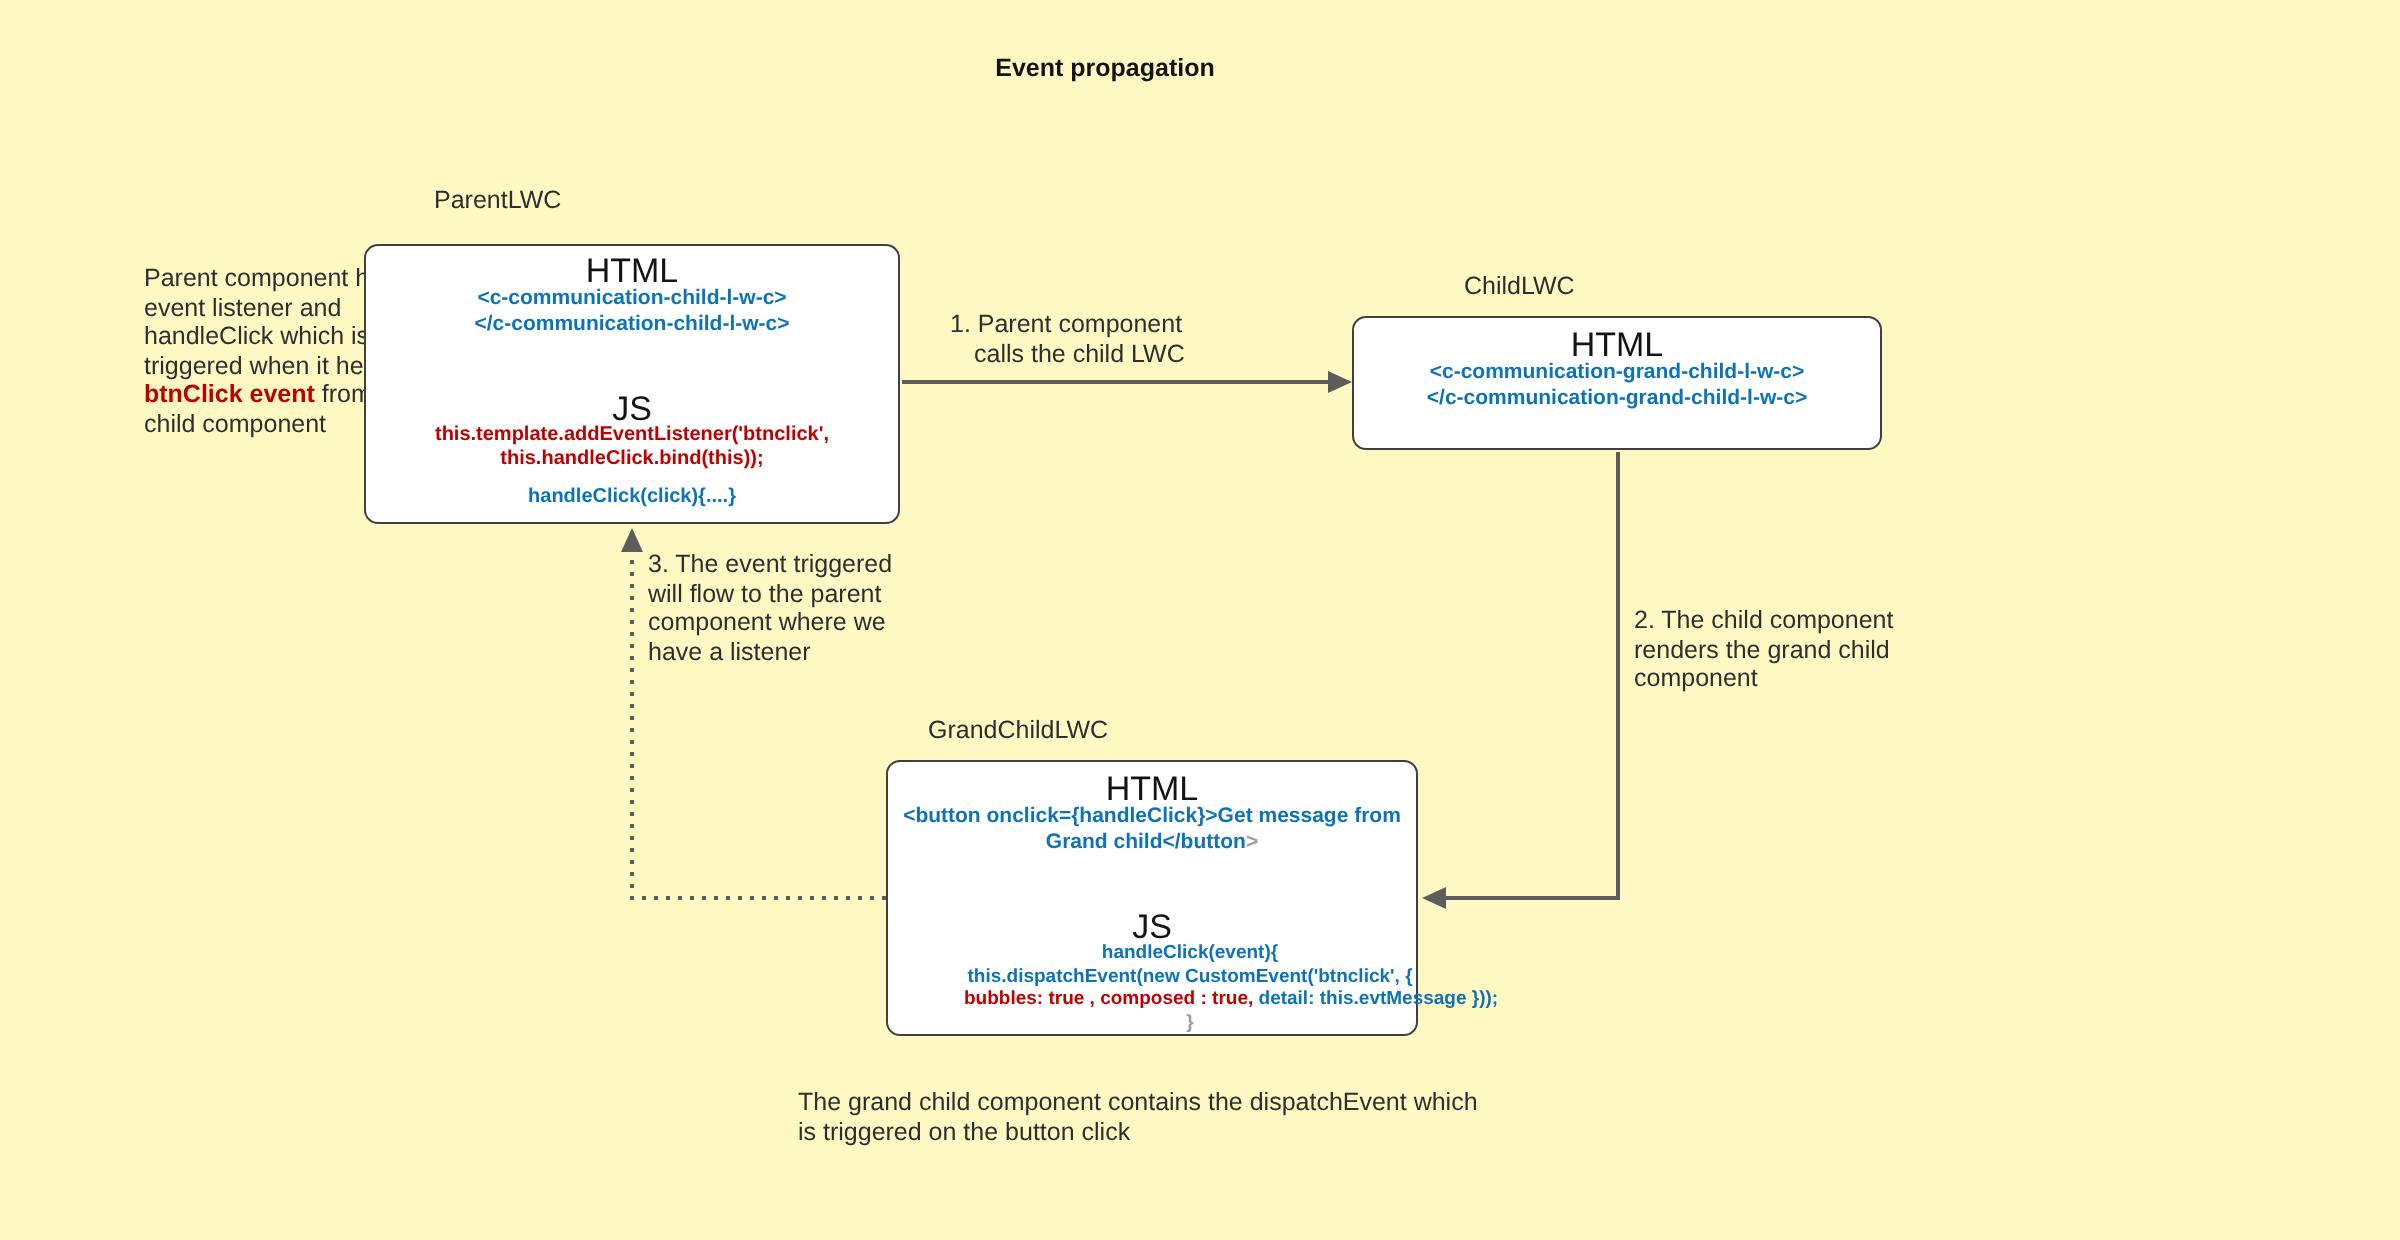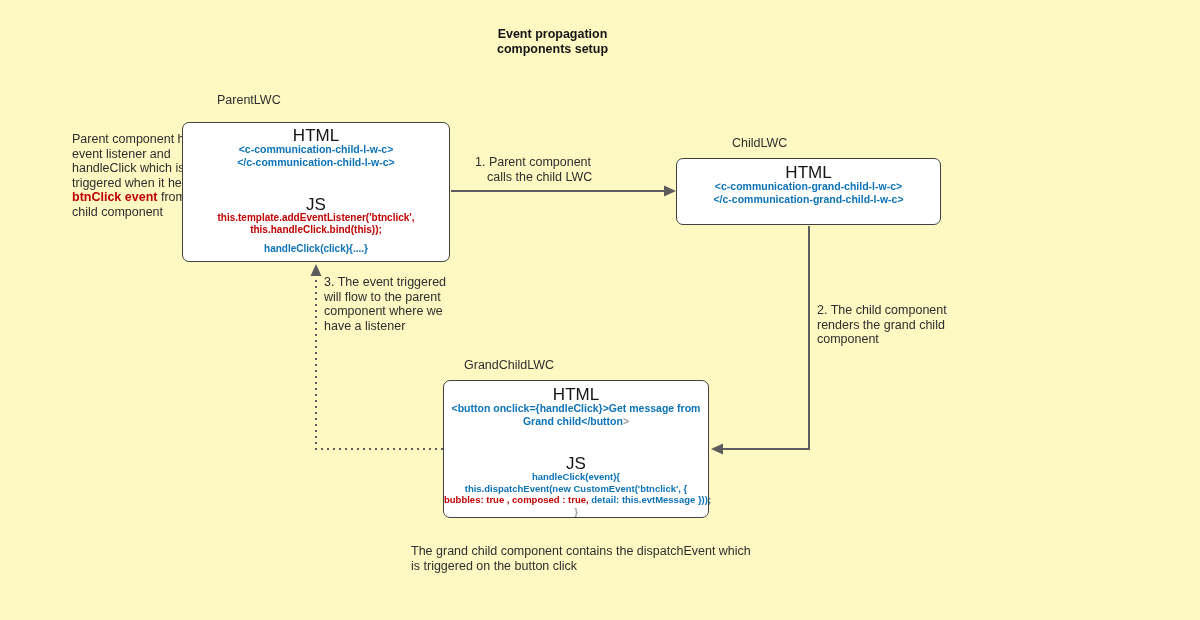--- a/index.html
+++ b/index.html
@@ -15,47 +15,46 @@
   .abs{position:absolute;}
   .title{font-weight:bold;font-size:12.5px;line-height:15px;color:#141414;text-align:center;}
   .body-text{font-size:12.5px;line-height:14.5px;color:#2e2e2e;}
   .shape-label{font-size:12.5px;line-height:15px;color:#2e2e2e;}
   .node{position:absolute;background:#ffffff;border:1.7px solid #404040;border-radius:7px;text-align:center;}
   .heading{font-size:17px;line-height:15px;color:#141414;}
   .code{font-weight:bold;}
   .code div{white-space:nowrap;}
   .code-html{font-size:10.5px;line-height:13px;}
   .code-js{font-size:10px;line-height:12px;}
-  .code-js-sm{font-size:9.5px;line-height:11.5px;}
+  .code-js-sm{font-size:9.5px;line-height:11.5px;margin-left:38px;}
   .blue{color:var(--blue);}
   .red{color:var(--red);}
   .gray{color:var(--muted);}
   .hl-red{color:var(--red);font-weight:bold;}
   .hang{padding-left:12px;text-indent:-12px;}
   svg.overlay{position:absolute;left:0;top:0;}
   .connector{stroke:var(--line);stroke-width:2;fill:none;}
   .connector.dotted{stroke-dasharray:2 4;}
   .arrowhead{fill:var(--line);stroke:none;}
 </style>
 </head>
 <body>
 
 <div class="page">
 
   <div class="abs title" style="left:430px;top:27px;width:245px;">
     <div>Event propagation</div>
-    <div>components setup</div>
   </div>
 
   <div class="abs body-text" style="left:24px;top:132px;width:154px;margin-left:48px;">
     <span>Parent component has an event listener and handleClick which is triggered when it hears the </span><span class="hl-red">btnClick event</span><span> from grand child component</span>
   </div>
 
 
-  <div class="abs body-text" style="left:399px;top:544px;width:352px;margin-left:12px;">The grand child component contains the dispatchEvent which is triggered on the button click</div>
+  <div class="abs body-text" style="left:399px;top:544px;width:352px;">The grand child component contains the dispatchEvent which is triggered on the button click</div>
 
   <div class="abs body-text hang" style="left:475px;top:155px;width:126px;">1. Parent component calls the child LWC</div>
   <div class="abs body-text" style="left:817px;top:303px;width:130px;">2. The child component renders the grand child component</div>
   <div class="abs body-text" style="left:324px;top:275px;width:130px;">3. The event triggered will flow to the parent component where we have a listener</div>
 
   <svg class="overlay" width="1200" height="620">
     <path class="connector" d="M451,191 H664"></path>
     <polygon class="arrowhead" points="676,191 664,185.5 664,196.5"></polygon>
     <path class="connector" d="M809,226 V449 H723"></path>
     <polygon class="arrowhead" points="711,449 723,443.5 723,454.5"></polygon>

